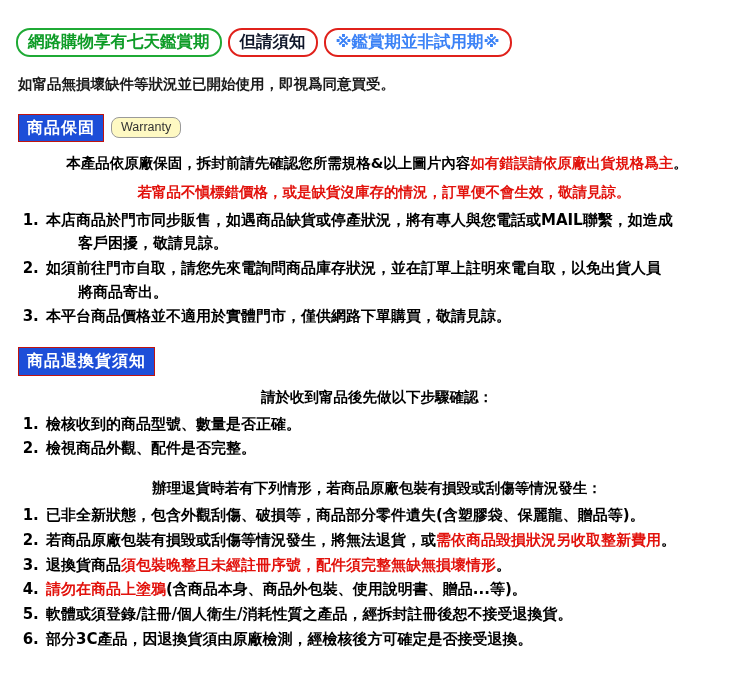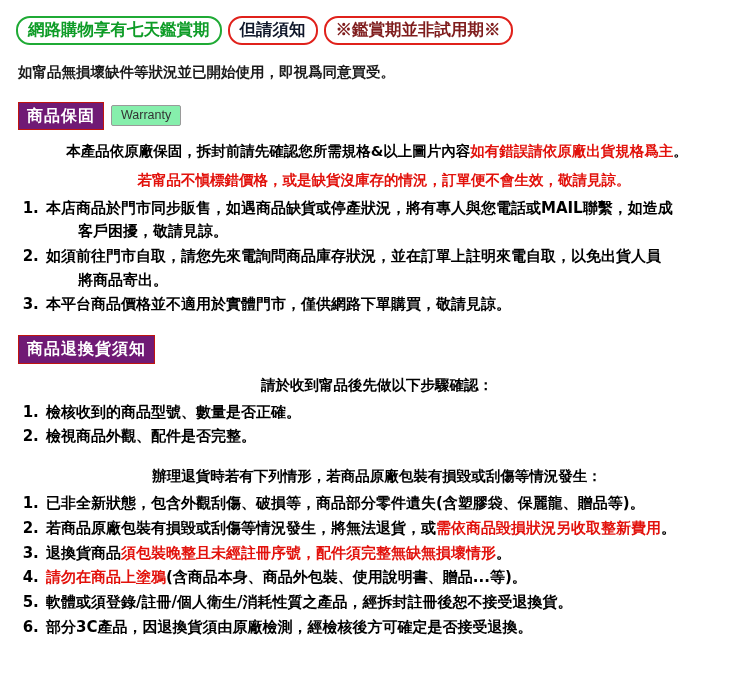--- a/index.html
+++ b/index.html
@@ -13,70 +13,70 @@
     color: #000000;
     -webkit-font-smoothing: antialiased;
   }
   .page { padding: 12px 14px 6px 14px; }
 
   
   .banner-row {
     display: flex;
     align-items: center;
     gap: 6px;
-    margin: 4px 0 10px 2px;
+    margin: 16px 0 10px 2px;
     text-align: center;
   }
   .pill {
     border: 2px solid;
     border-radius: 14px;
     padding: 3px 10px 4px 10px;
     font-weight: bold;
     font-size: 16.5px;
     line-height: 1.1;
     white-space: nowrap;
   }
   .pill-green { border-color: #1faa35; color: #0e9c27; }
   .pill-red   { border-color: #e0211b; color: #0f172a; }
-  .pill-red2  { border-color: #e0211b; color: #7f1d1d; font-family: Liberation Serif, serif; }
+  .pill-red2  { border-color: #e0211b; color: #3b82f6; }
 
   
   .para {
     font-size: 14.5px;
     line-height: 1.55;
     margin: 16px 0 14px 4px;
     font-weight: bold;
     color: #1a1a1a;
   }
 
   
   .section-head {
     display: flex;
     align-items: center;
     gap: 7px;
     margin: 18px 0 10px 4px;
   }
   .sec-box {
-    background: #701a75;
+    background: #1d4ed8;
     color: #ffffff;
     font-weight: bold;
     font-size: 16px;
     line-height: 1.1;
     padding: 4px 8px 5px 8px;
     border: 1px solid #c0140f;
     letter-spacing: 1px;
     white-space: nowrap;
   }
   .sec-tag {
     border: 1px solid #9a9a9a;
-    border-radius: 2px;
+    border-radius: 8px;
     padding: 2px 9px 3px 9px;
     font-size: 12.5px;
     color: #333333;
-    background: #86efac;
+    background: #fef9c3;
     white-space: nowrap;
     font-family: "Liberation Sans", sans-serif;
   }
 
   
   .body-line {
     font-size: 14.5px;
     line-height: 1.6;
     font-weight: bold;
     margin: 6px 0 4px 4px;

